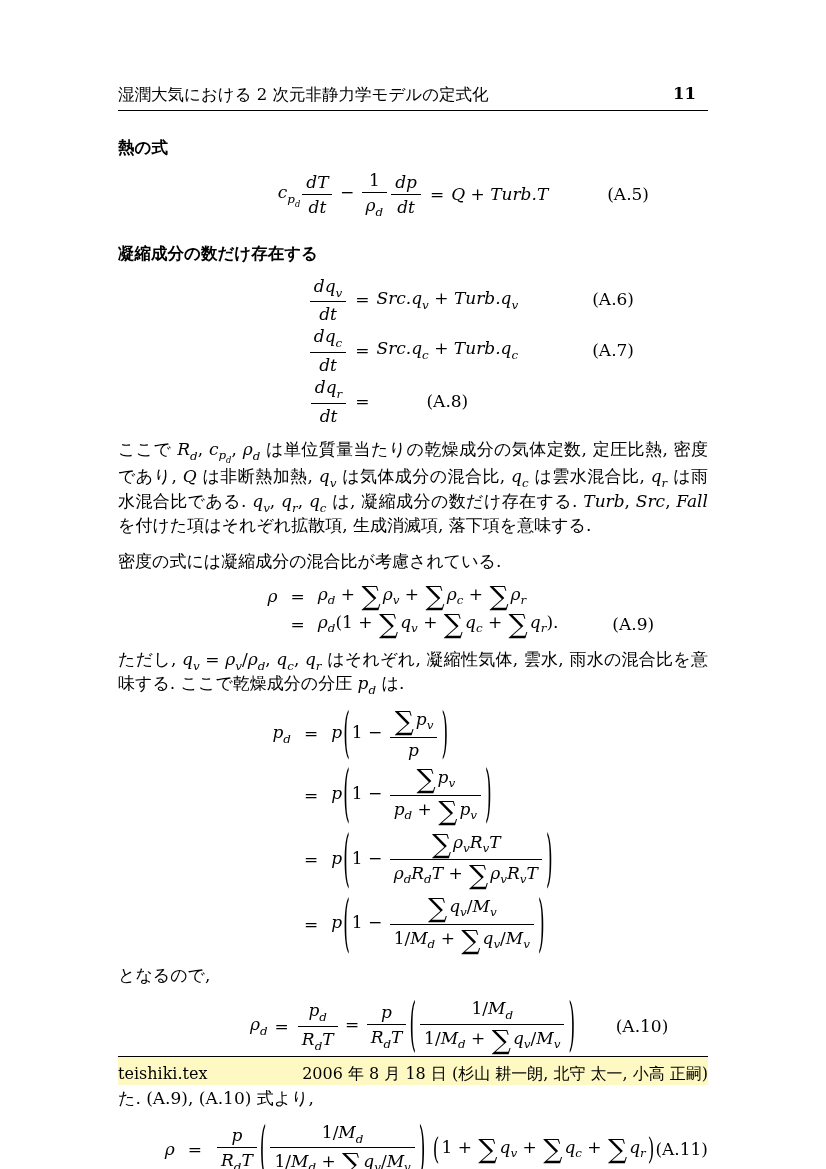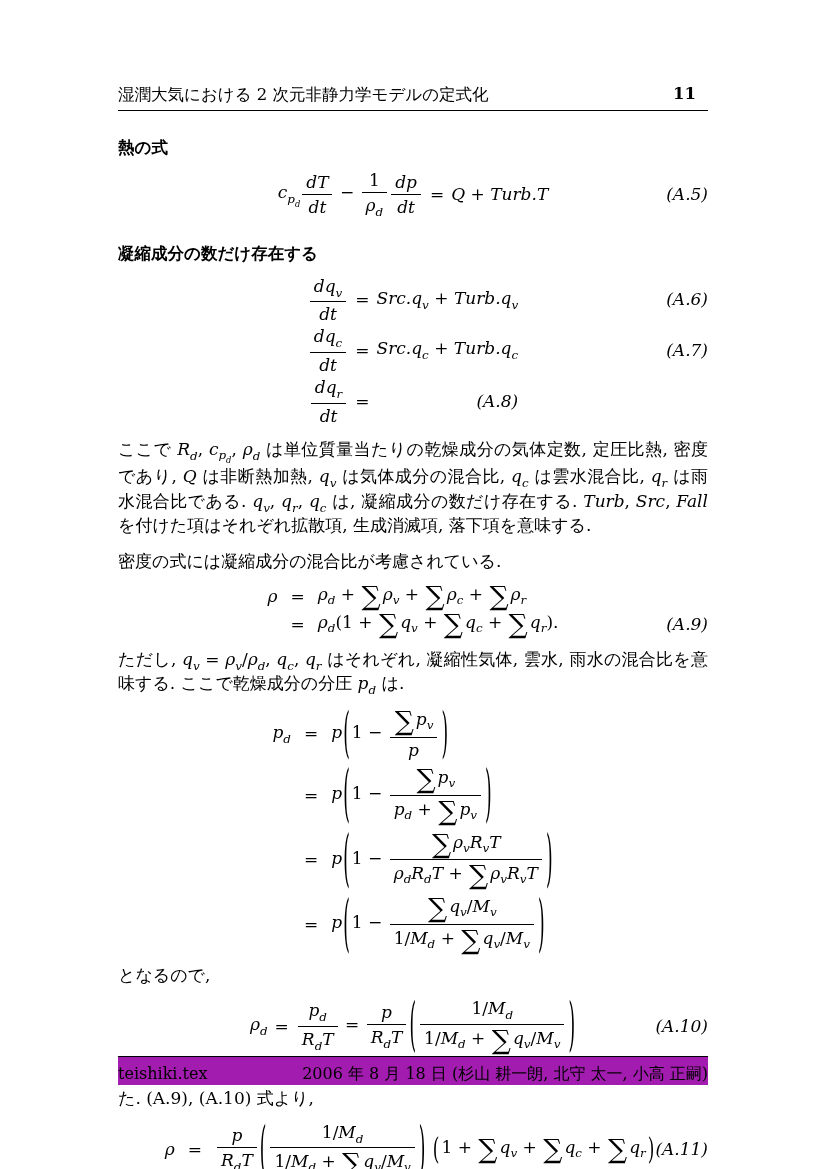--- a/index.html
+++ b/index.html
@@ -25,37 +25,37 @@
   .para { line-height:23.4px; text-align:justify; margin:0; }
   .mt12 { margin-top:12px; } .mt16 { margin-top:12px; } .mt4 { margin-top:4px; } .mt2 { margin-top:2px; }
 
   
   .eq { display:grid; grid-template-columns:1fr auto auto auto 1fr; align-items:center; row-gap:1px; margin:10px 0; }
   .eq.gap6 { row-gap:5px; }
   .eq .c-l   { justify-self:end;  text-align:right; }
   .eq .c-rel { padding:0 7px; }
   .eq.wide .c-rel { padding:0 13px; }
   .eq .c-r   { justify-self:start; text-align:left; }
-  .eq .c-num { justify-self:stretch; text-align:right; align-self:center;font-style:italic; }
+  .eq .c-num { justify-self:stretch; text-align:center; align-self:center; }
 
   
   .mi  { font-style:italic; }
   .mr  { font-style:normal; }
   .msub { font-size:70%; vertical-align:-0.4em; line-height:1; }
   .msub .msub { vertical-align:-0.5em; }
   .msum { font-size:158%; line-height:1; font-style:normal; vertical-align:-0.2em; margin:0 2px 0 1px; }
   .mfrac { display:inline-block; vertical-align:middle; text-align:center; margin:0 2px; }
   .mnum { display:block; border-bottom:1.1px solid #000; padding:1px 4px 2px; }
   .mden { display:block; padding:2px 4px 0; }
   .mpar { display:inline-flex; align-items:center; vertical-align:middle; margin:0 1px; }
   .mparen { display:inline-block; font-style:normal; line-height:1; transform-origin:50% 50%; }
   .mparc { display:inline-block; padding:0 2px; }
 
   
-  .pfoot { position:absolute; left:118px; top:1056px; width:590px; background:#a21caf;
+  .pfoot { position:absolute; left:118px; top:1056px; width:590px; background:#fef9c3;
            border-top:1.3px solid #000; padding-top:7px;
            display:flex; justify-content:space-between; font-size:16px; }
 </style>
 </head>
 <body>
 
 <div class="page">
   <div class="content">
 
     <div class="rhead">

